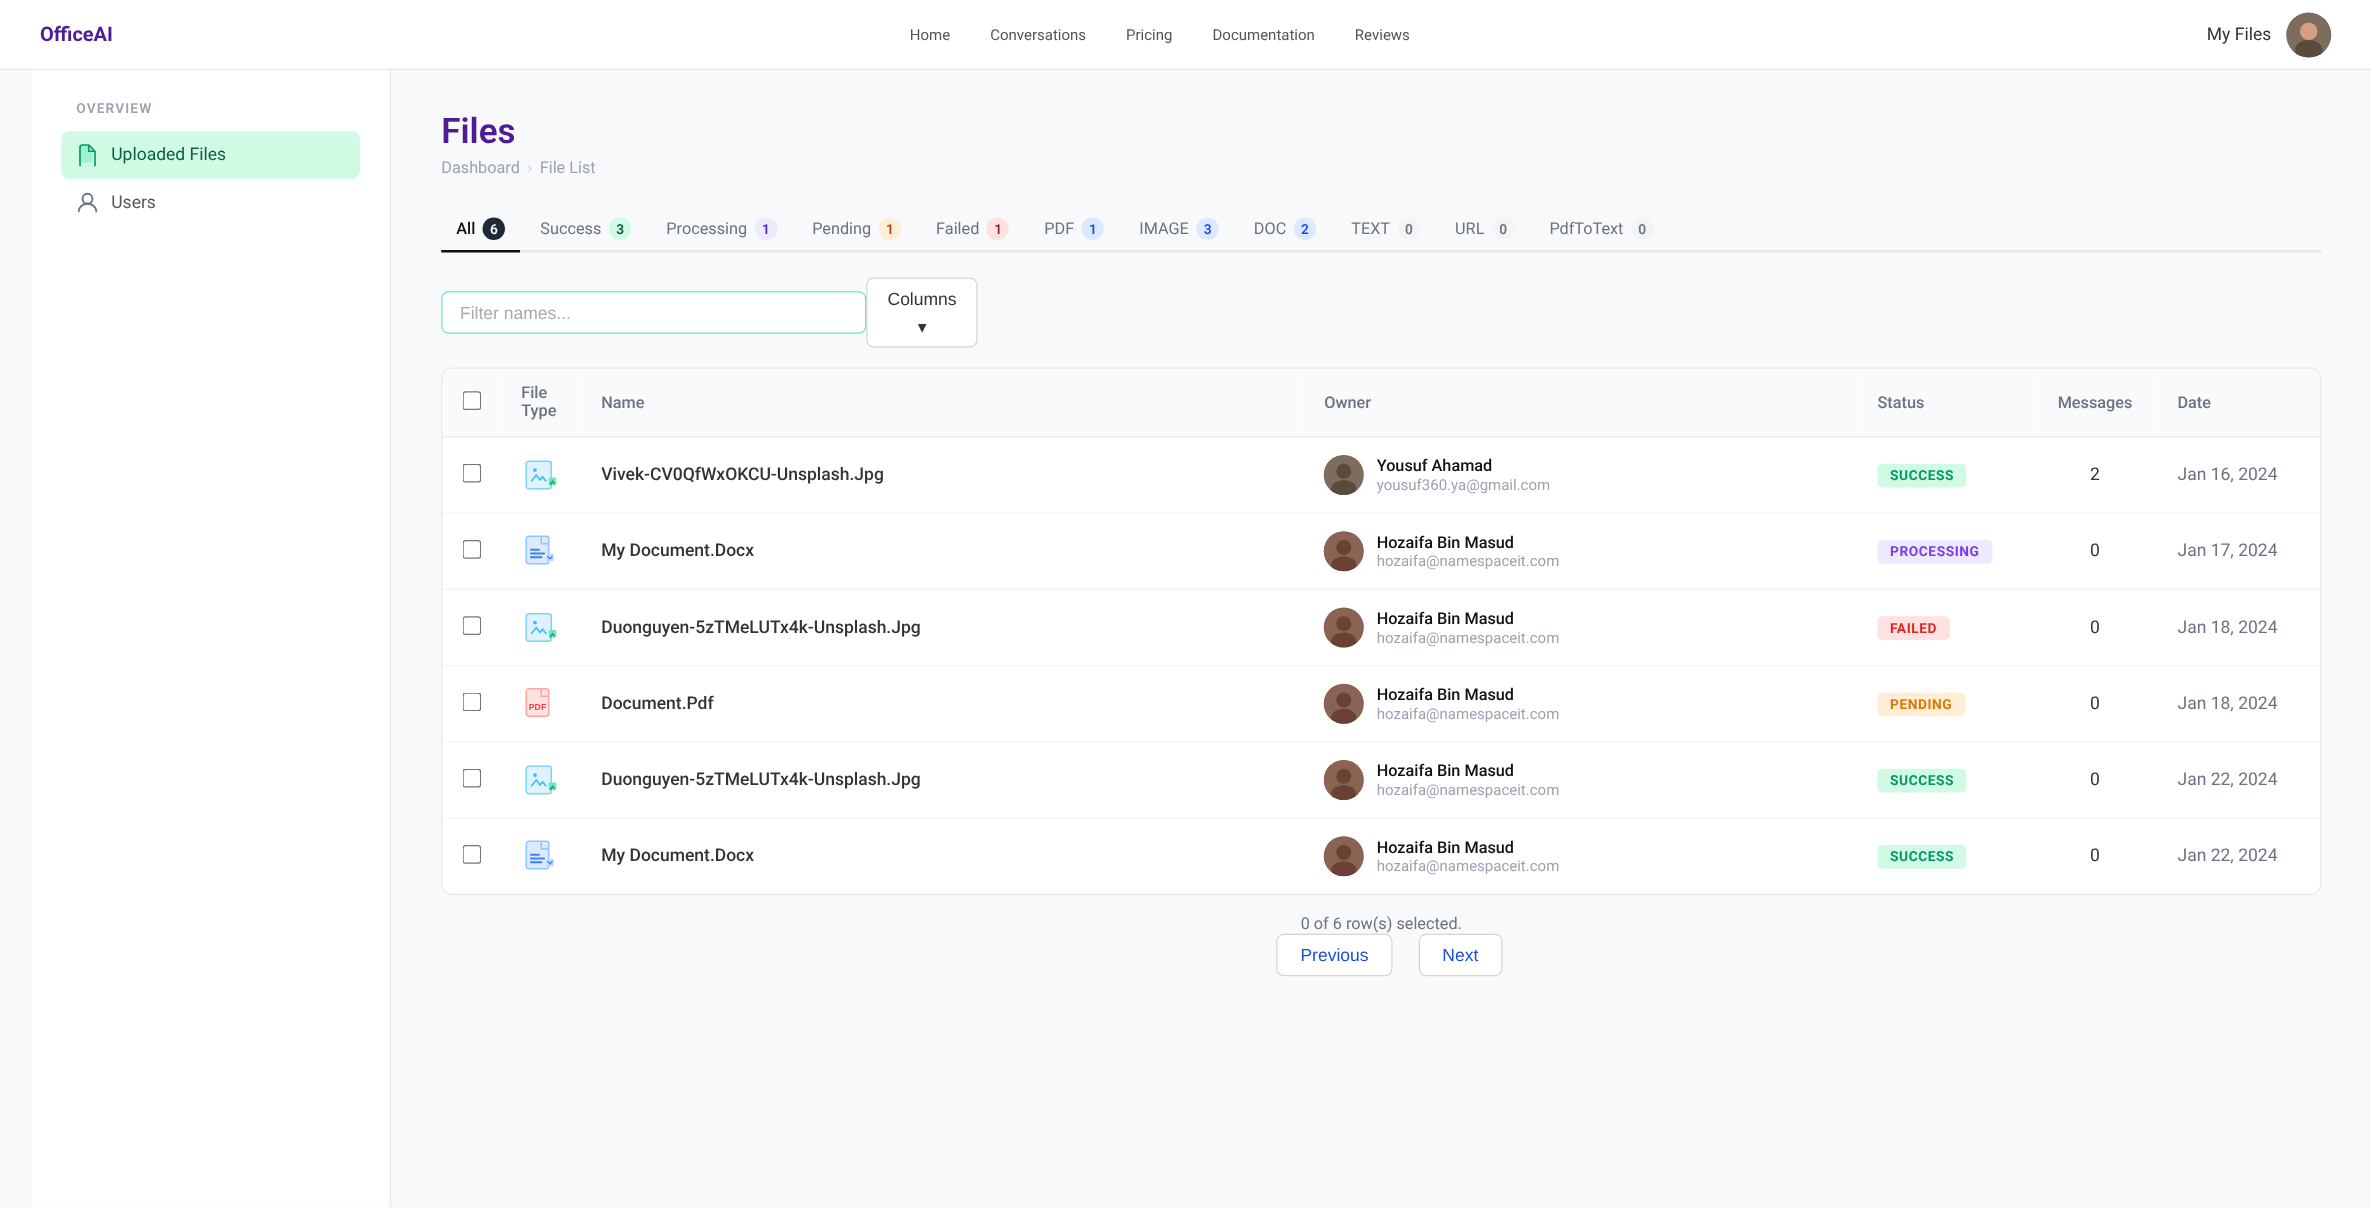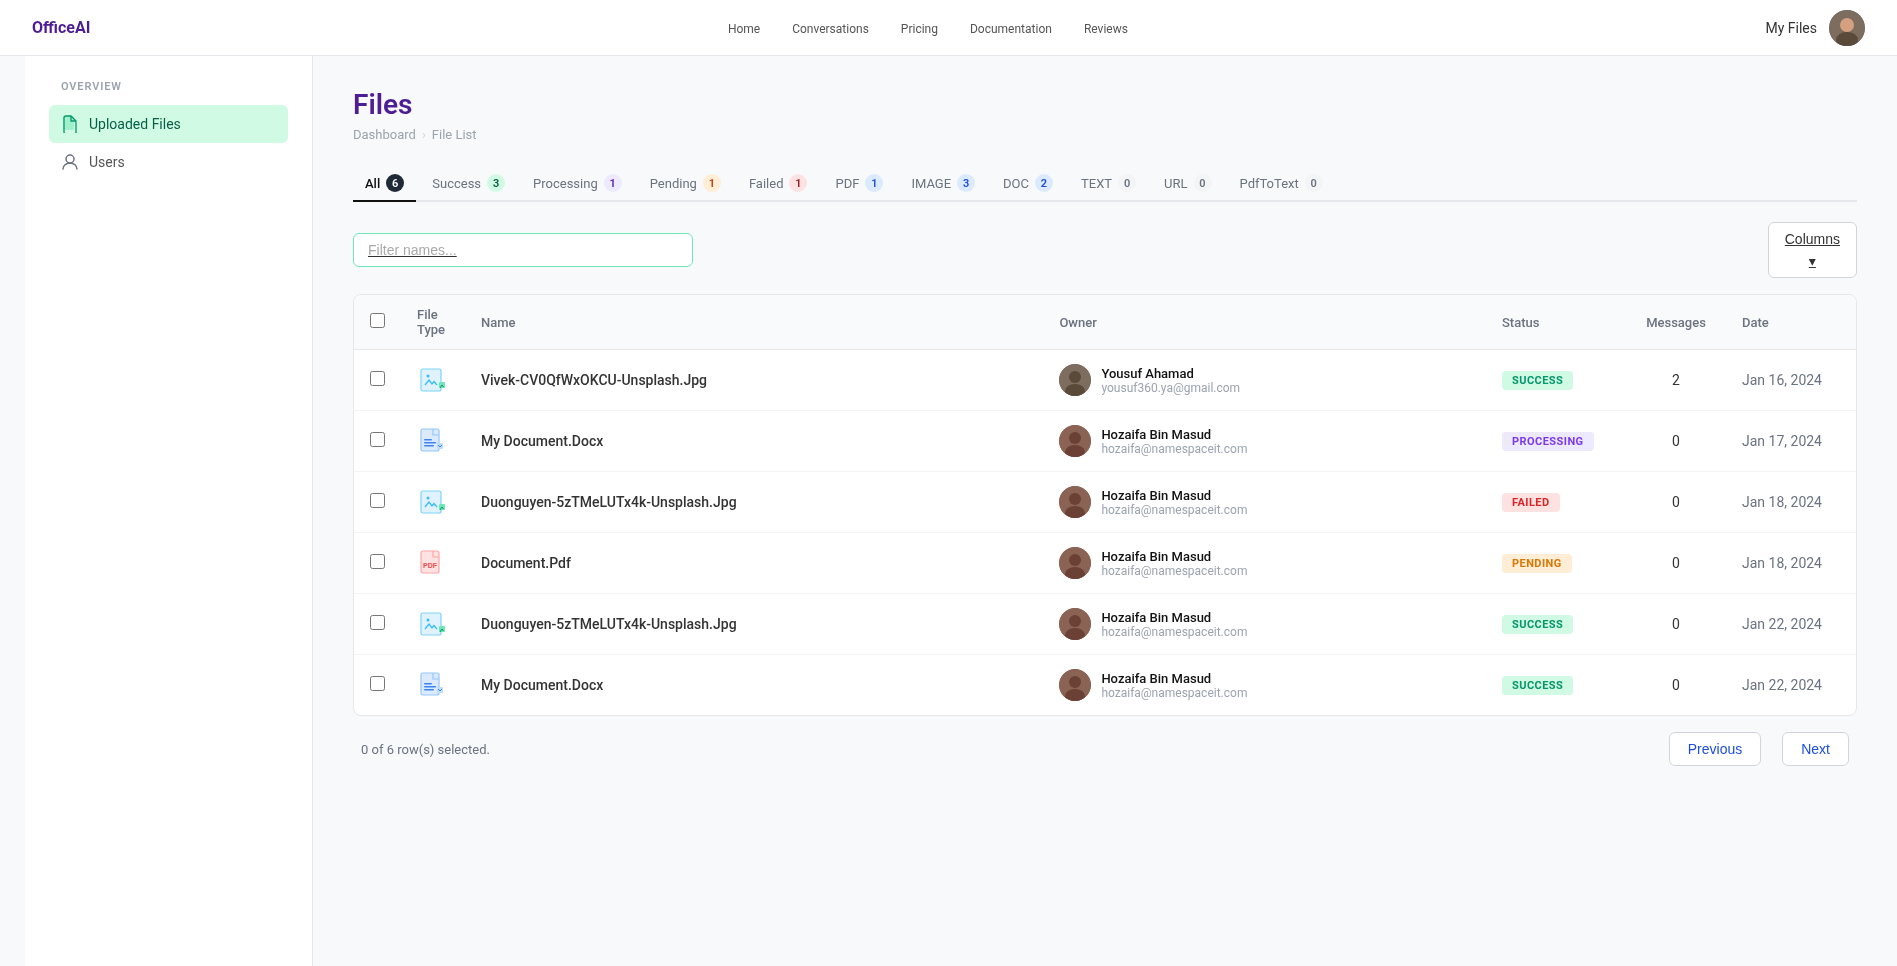--- a/index.html
+++ b/index.html
@@ -170,23 +170,22 @@
     .badge-purple { background: #ede9fe; color: #5b21b6; }
     .badge-orange { background: #ffedd5; color: #c2410c; }
     .badge-red { background: #fee2e2; color: #991b1b; }
     .badge-blue { background: #dbeafe; color: #1d4ed8; }
     .badge-gray { background: #f3f4f6; color: #6b7280; }
 
     
     .filter-row {
       display: flex;
       align-items: center;
-      justify-content: space-between;
+      justify-content: flex-start;
       margin-bottom: 16px;
-      text-decoration: underline;
     }
     .filter-input {
       width: 340px;
       padding: 8px 14px;
       border: 1.5px solid #6ee7b7;
       border-radius: 6px;
       font-size: 14px;
       outline: none;
       color: #333;
       background: #fff;
@@ -291,20 +290,21 @@
       justify-content: center;
     }
     .file-icon svg { width: 28px; height: 28px; }
 
     
     .table-footer {
       display: flex;
       align-items: center;
       justify-content: space-between;
       padding: 16px 8px 4px;
+      flex-direction: column;
     }
     .rows-selected {
       font-size: 13px;
       color: #6b7280;
     }
     .pagination {
       display: flex;
       gap: 8px;
     }
     .pagination-btn {

